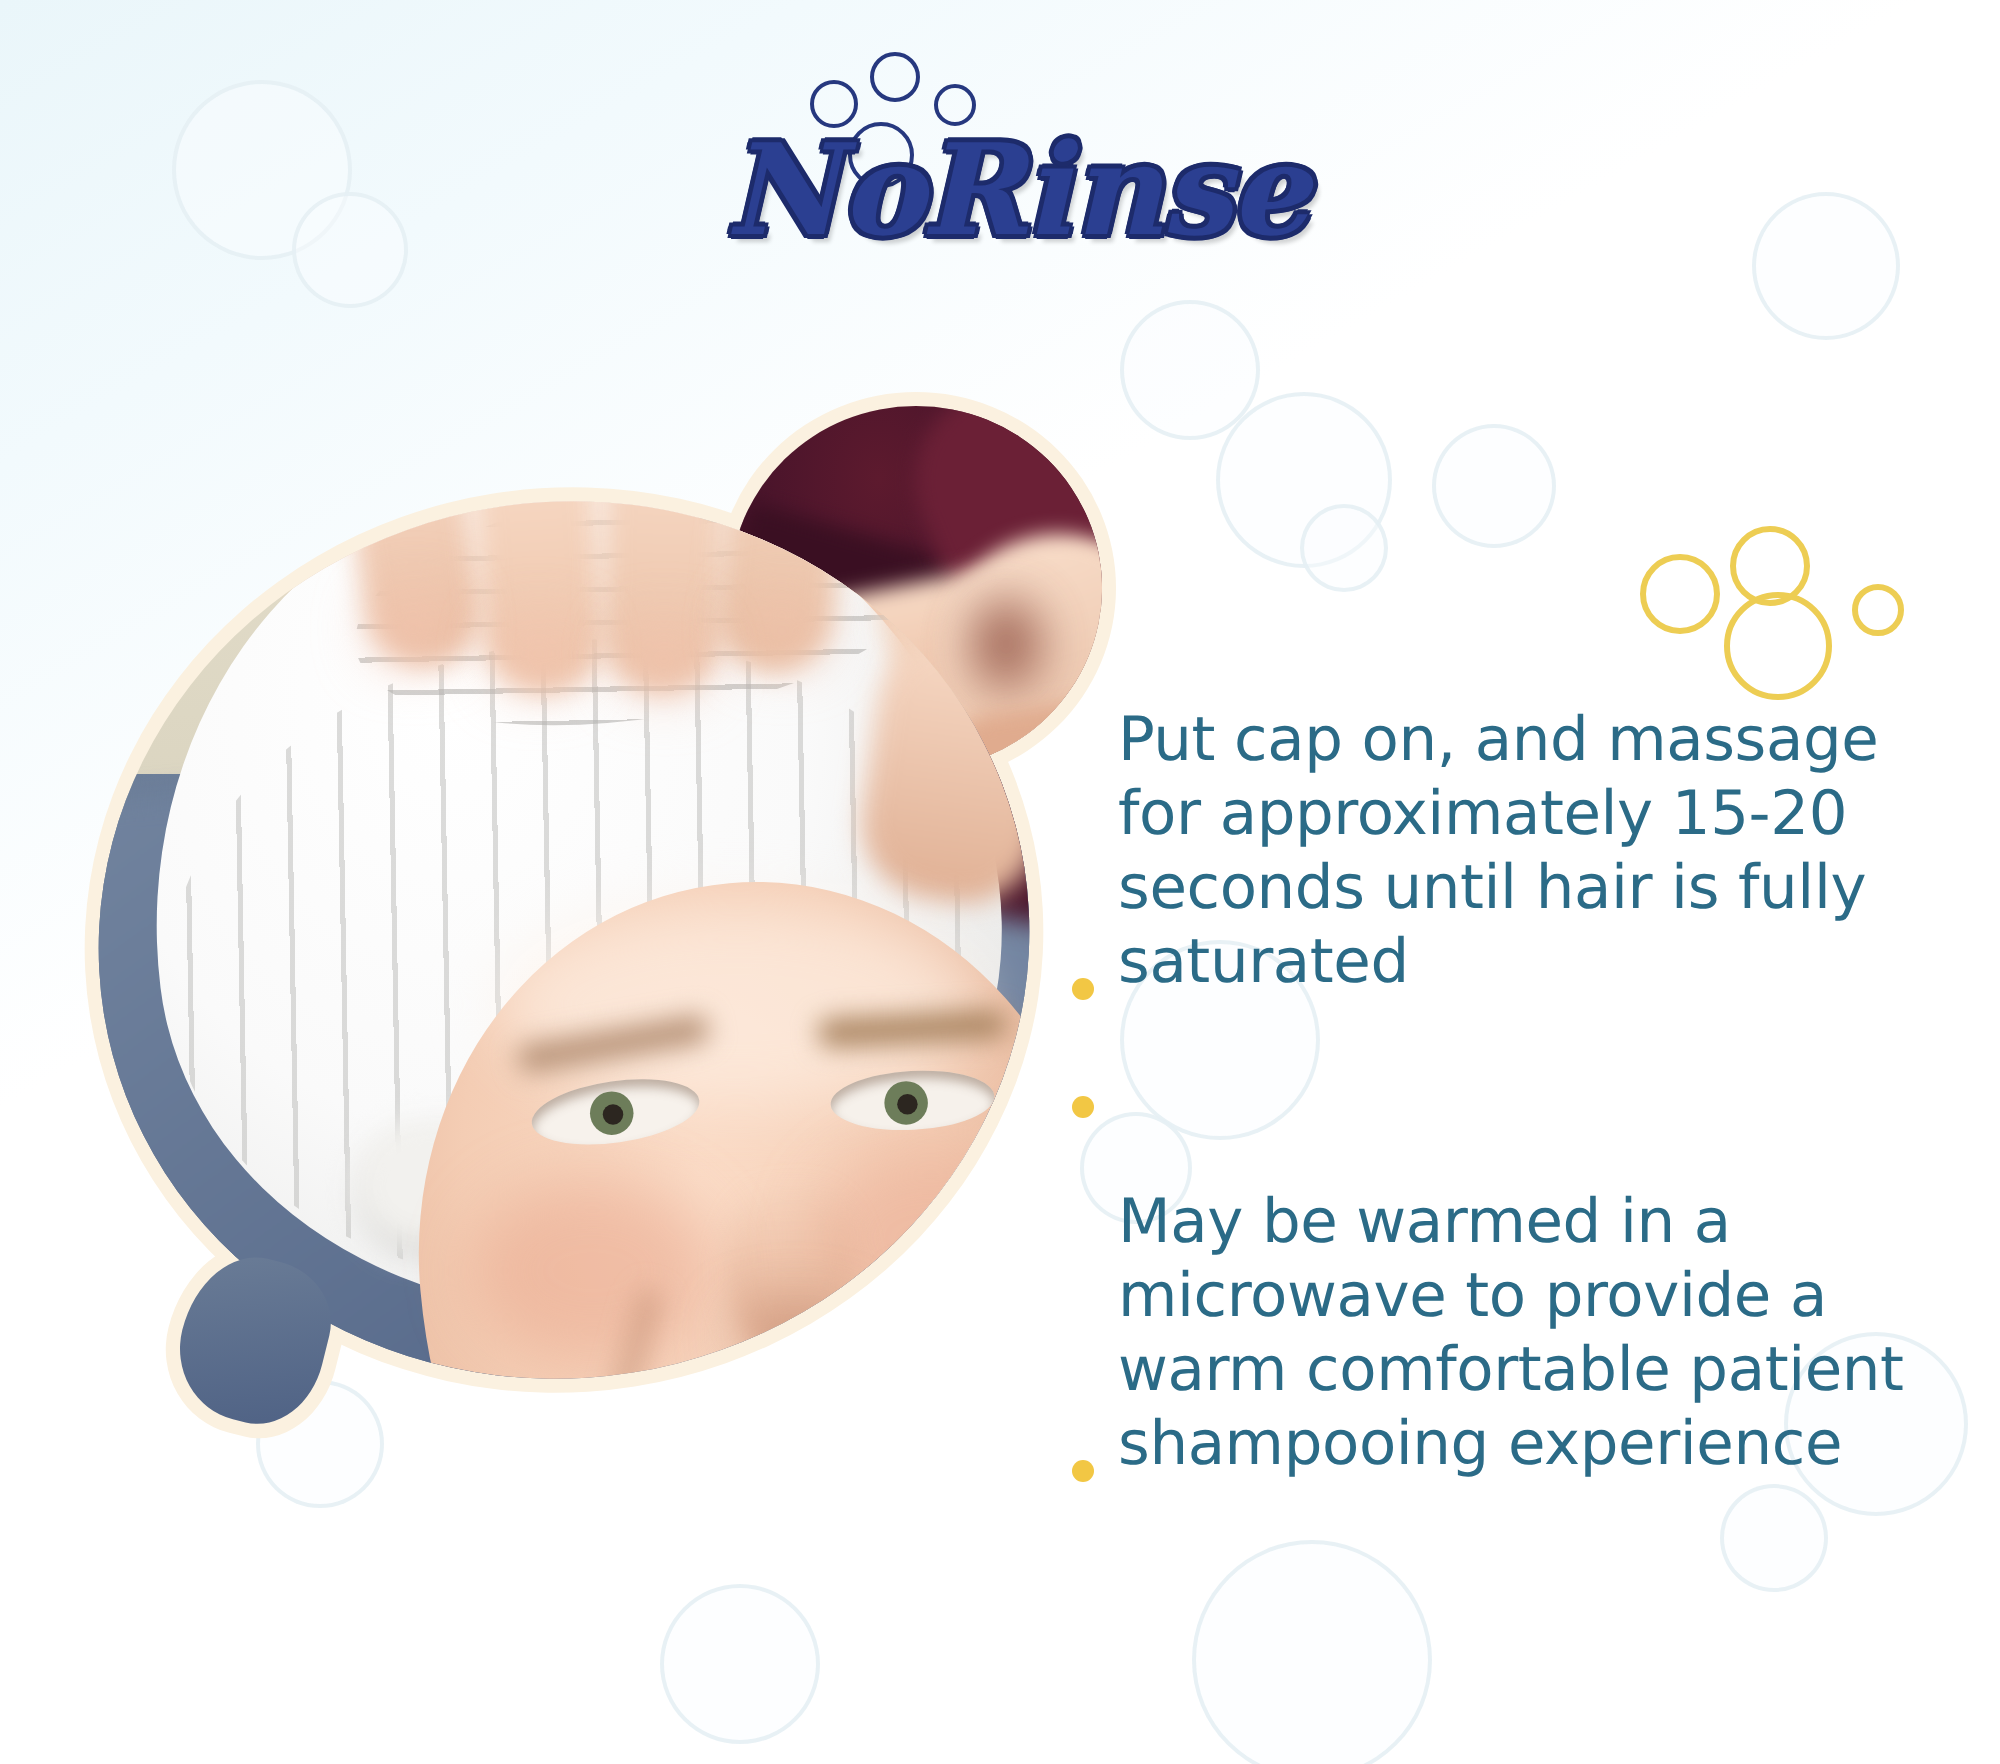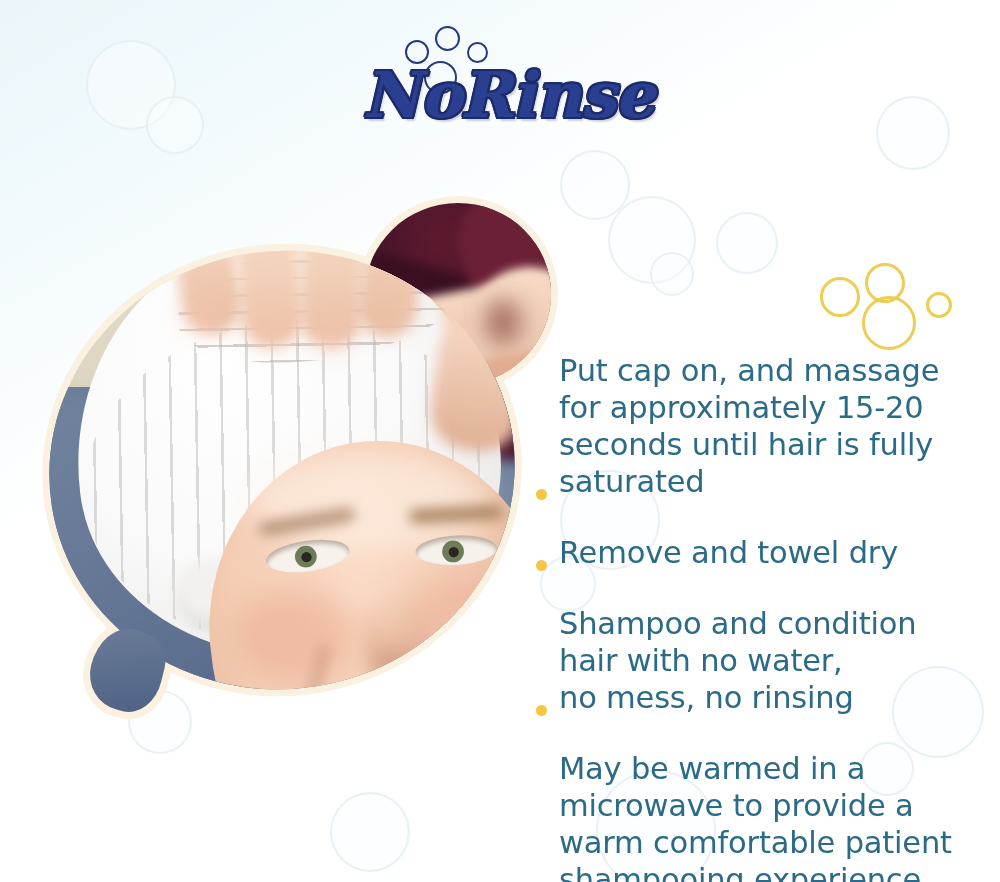--- a/index.html
+++ b/index.html
@@ -204,29 +204,22 @@
     <div class="bullet-row">
       <div class="dot"></div>
       <div class="btxt">Put cap on, and massage
 for approximately 15-20
 seconds until hair is fully
 saturated</div>
     </div>
 
     <div class="bullet-row">
       <div class="dot"></div>
-      <div class="btxt">Remove and towel dry</div>
-    </div>
-
-    <div class="bullet-row">
-      <div class="dot"></div>
-      <div class="btxt">Shampoo and condition
-hair with no water,
-no mess, no rinsing</div>
-    </div>
+    </div>
+
 
     <div class="bullet-row">
       <div class="dot"></div>
       <div class="btxt">May be warmed in a
 microwave to provide a
 warm comfortable patient
 shampooing experience</div>
     </div>
 
   </div>

